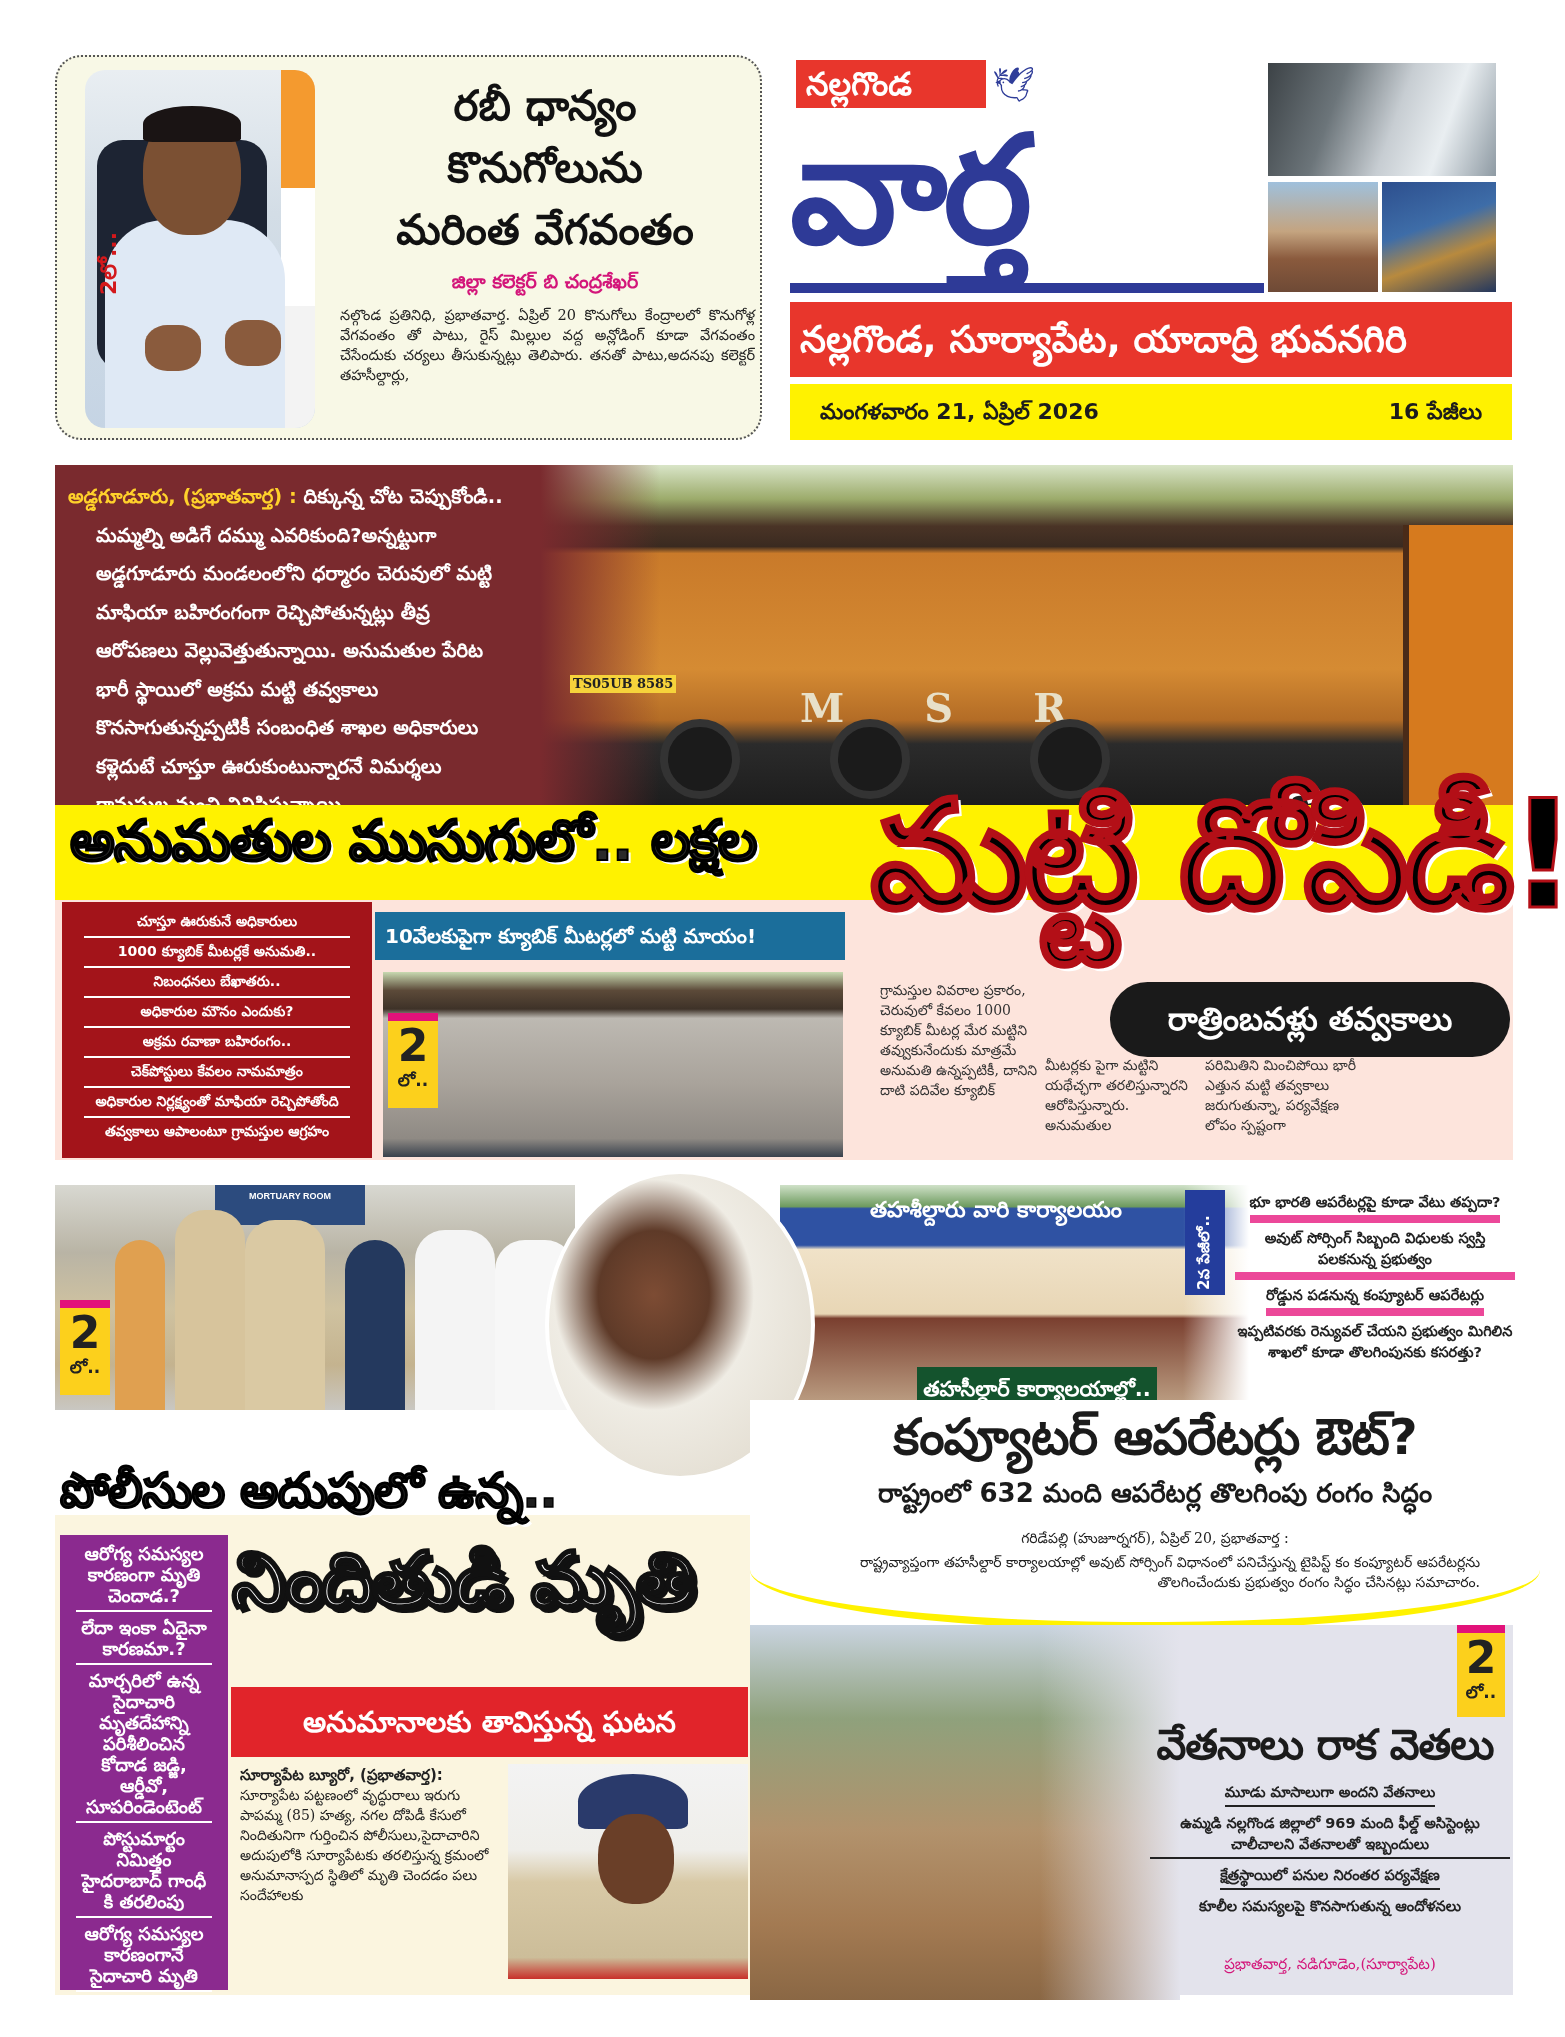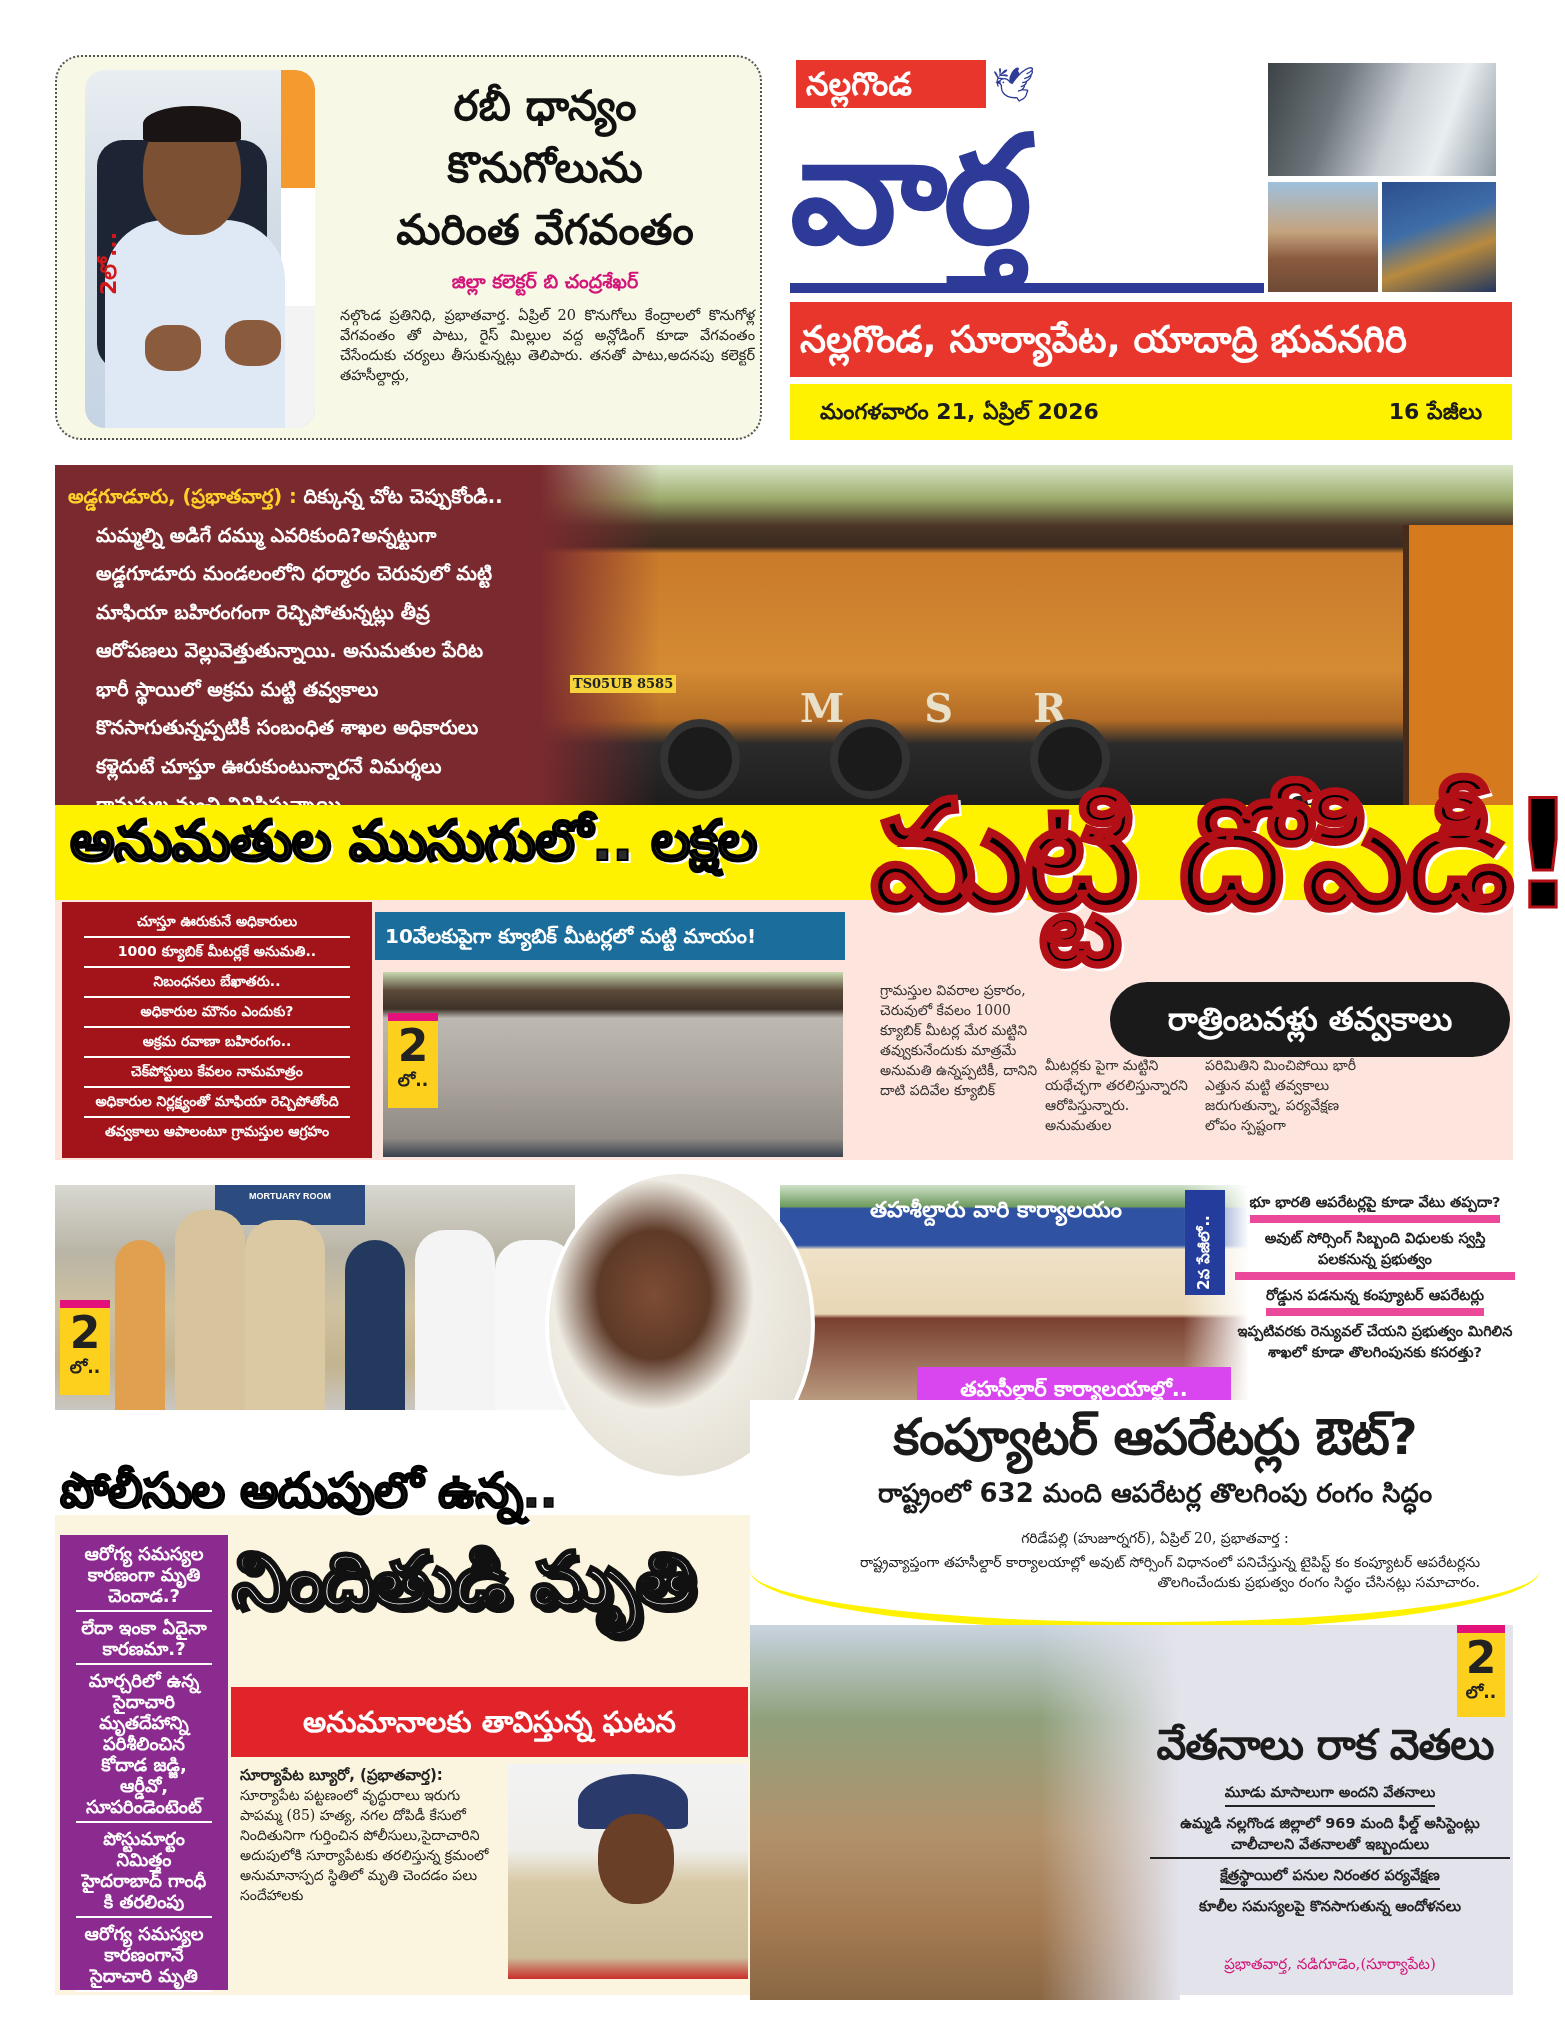--- a/index.html
+++ b/index.html
@@ -71,21 +71,21 @@
   #custody-photo { left: 55px; top: 1185px; width: 520px; height: 225px; background: linear-gradient(180deg, #d8d8d1 0%, #b9b4a5 30%, #cfc2a0 55%, #c4b38f 80%, #c9c7c2 100%); }
   #custody-photo .sign { position: absolute; left: 160px; top: 0; width: 150px; height: 40px; background: #2c4b7e; color: #fff; font-size: 9px; font-weight: bold; text-align: center; padding-top: 6px; font-family: "Liberation Sans", sans-serif; }
   #custody-photo .person { position: absolute; bottom: 0; border-radius: 30px 30px 0 0; }
   #custody-page2-tag { left: 60px; top: 1300px; }
   #deceased-photo { left: 545px; top: 1170px; width: 270px; height: 310px; border-radius: 50%; background: radial-gradient(ellipse at 40% 40%, #7d4c34 0%, #5e3a28 25%, #efece4 45%, #ddd6c8 100%); border: 4px solid #fff; }
   #tahsildar-photo { left: 780px; top: 1185px; width: 733px; height: 215px; background: linear-gradient(180deg, #cfe1c8 0%, #6e9b5f 10%, #2f52a3 11%, #2f52a3 28%, #f0e2c8 30%, #e8d6b5 60%, #7a3f2f 62%, #b99a7f 100%); }
   #tahsildar-photo .signtext { position: absolute; left: 90px; top: 12px; color: #fff; font-size: 22px; font-weight: bold; }
   #tahsildar-photo .whitefade { position: absolute; right: 0; top: 0; width: 330px; height: 100%; background: linear-gradient(90deg, rgba(255,255,255,0) 0%, #fff 20%); }
   #vertical-blue-tag { left: 1185px; top: 1190px; width: 40px; height: 105px; background: #243d9c; color: #fff; font-size: 15px; font-weight: bold; }
   #vertical-blue-tag span { position: absolute; left: 10px; top: 100px; transform: rotate(-90deg); transform-origin: left top; white-space: nowrap; }
-  #tahsildar-green-tag { left: 917px; top: 1367px; width: 314px; height: 45px; background: #d946ef; color: #fff; font-size: 21px; font-weight: bold; line-height: 45px; text-align: center; }
+  #tahsildar-green-tag { left: 917px; top: 1367px; width: 240px; height: 45px; background: #14532d; color: #fff; font-size: 21px; font-weight: bold; line-height: 45px; text-align: center; }
   #operators-points { left: 1235px; top: 1190px; width: 280px; text-align: center; font-size: 14.5px; font-weight: bold; color: #222; }
   #operators-points .pt { line-height: 21px; padding: 2px 0; border-bottom: 8px solid #ec4899; margin: 0 auto 3px; display: inline-block; }
   #operators-points .pt.nob { border-bottom: none; }
 
   #custody-headline-1 { left: 60px; top: 1462px; font-size: 48px; font-weight: bold; color: #1e1e1e; -webkit-text-stroke: 1.5px #000; text-shadow: 3px 3px 0 #fff; white-space: nowrap; letter-spacing: -1px; }
   #custody-bg { left: 55px; top: 1515px; width: 695px; height: 480px; background: #fbf5df; }
   #custody-sidebar { left: 60px; top: 1535px; width: 168px; height: 455px; background: #8b2a8f; color: #fff; text-align: center; padding-top: 6px; }
   #custody-sidebar .pt { font-size: 18px; font-weight: bold; line-height: 21px; padding: 2px 4px 4px; border-bottom: 2px solid #fff; margin: 0 16px 3px; }
   #custody-sidebar .pt.nob { border-bottom: none; }
   #custody-headline-2 { left: 232px; top: 1530px; font-size: 76px; font-weight: 900; color: #fff; -webkit-text-stroke: 3px #111; text-shadow: 5px 5px 0 #111; white-space: nowrap; letter-spacing: -3px; line-height: 100px; }

